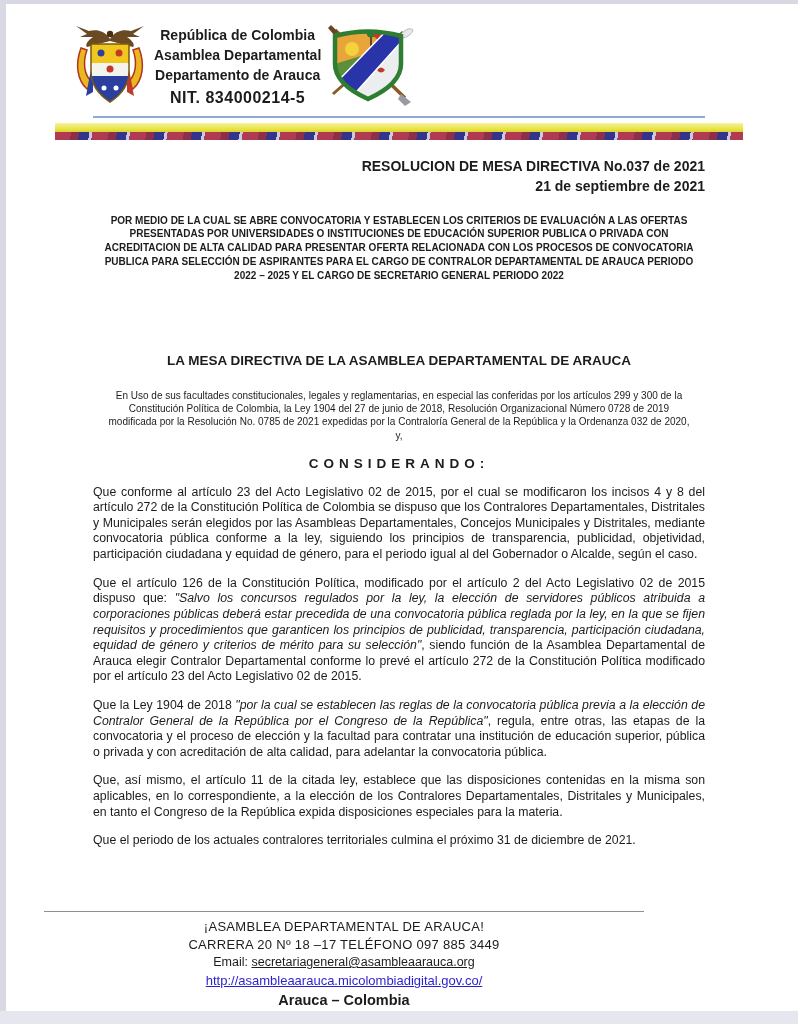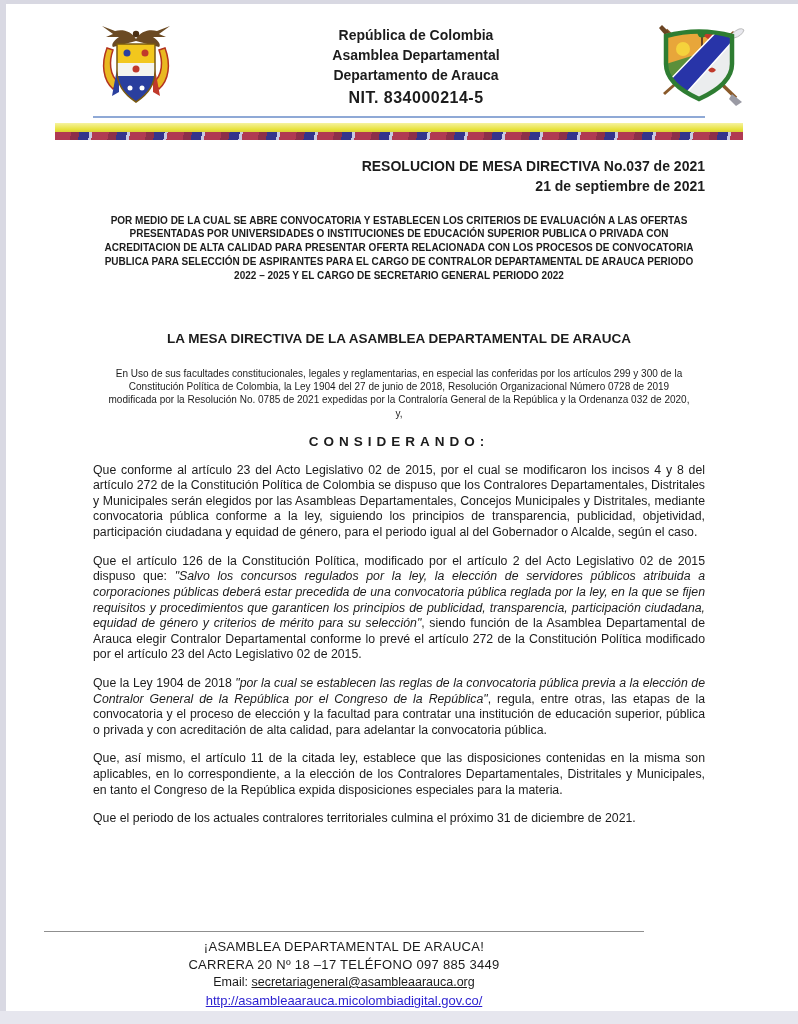--- a/index.html
+++ b/index.html
@@ -7,39 +7,39 @@
     width:798px;height:1024px;overflow:hidden;background:#ffffff;
     font-family:"Liberation Sans",sans-serif;color:#1c1c1c;position:relative;
   }
   .page{width:798px;height:1024px;position:relative;background:#fff;}
   
   .edge-top{position:absolute;top:0;left:0;width:798px;height:4px;background:#d8d8e2;}
   .edge-left{position:absolute;top:0;left:0;width:6px;height:1024px;background:#d9d9e3;}
   .edge-bottom{position:absolute;bottom:0;left:0;width:798px;height:13px;background:#e6e6ee;}
 
   
-  .header{display:flex;justify-content:space-between;align-items:flex-start;
-          padding:22px 52px 0 92px;}
+  .header{display:flex;justify-content:flex-start;align-items:flex-start;
+          padding:22px 52px 0 66px;}
   .hdr-text{text-align:center;font-weight:bold;line-height:1.42;padding-top:4px;}
   .hdr-text .l{font-size:14px;}
   .hdr-text .nit{font-size:16px;letter-spacing:.5px;margin-top:1px;}
   .crest{flex:0 0 auto;}
 
   .blue-rule{width:612px;margin:4px auto 0;height:2px;background:var(--line_blue,#8fa9d6);}
   .ribbon{width:688px;margin:5px auto 0;}
   .ribbon .yellow{height:9px;background:linear-gradient(#f6f3a0,var(--ribbon_yellow,#e8e23e) 70%,#d9d434);}
   .ribbon .rope{height:8px;
     background:repeating-linear-gradient(100deg,
       var(--ribbon_red,#b03a52) 0 16px, #8c2f4a 16px 24px,
       var(--ribbon_blue,#34348c) 24px 34px, #c9c9e2 34px 37px);}
 
   .content{width:612px;margin:0 auto;}
   .title{margin-top:16px;text-align:right;font-weight:bold;font-size:14px;line-height:1.45;}
   .subject{margin-top:17px;text-align:center;font-weight:bold;font-size:10px;line-height:1.38;}
-  .issuer{margin-top:48px;text-align:center;font-weight:bold;font-size:13.5px;}
+  .issuer{margin-top:70px;text-align:center;font-weight:bold;font-size:13.5px;}
   .preamble{margin-top:21px;text-align:center;font-size:10px;line-height:1.34;padding:0 14px;}
   .considerando{margin-top:14px;text-align:center;font-weight:bold;font-size:13.5px;letter-spacing:5px;}
   .body-par{margin:13px 0 0;font-size:12.3px;line-height:1.27;text-align:justify;}
   .body-par:first-of-type{margin-top:18px;}
   .it{font-style:italic;}
 
   
   .footer{position:absolute;left:0;bottom:16px;width:688px;text-align:center;}
   .footer-rule{width:600px;margin:0 auto 7px;height:1px;background:#8f8f8f;}
   .footer .f1{font-size:13px;letter-spacing:.3px;}
@@ -148,16 +148,17 @@
   <div class="footer">
     <div class="footer-rule"></div>
     <div class="f1">¡ASAMBLEA DEPARTAMENTAL DE ARAUCA!</div>
     <div class="f2">CARRERA 20 Nº 18 –17 TELÉFONO 097 885 3449</div>
     <div class="f3">
       <span>Email: </span><a class="mail">secretariageneral@asambleaarauca.org</a>
     </div>
     <div class="f4">
       <a>http://asambleaarauca.micolombiadigital.gov.co/</a>
     </div>
+    <div class="f5">Arauca – Colombia</div>
   </div>
 
   <div class="edge-bottom"></div>
 </div>
 
 </body></html>

